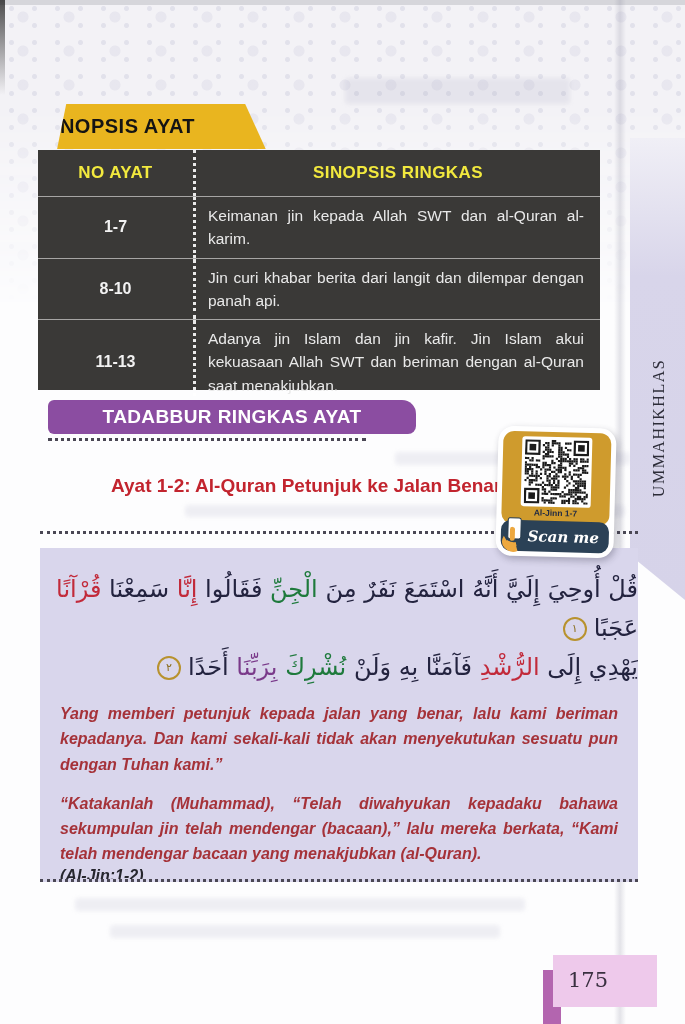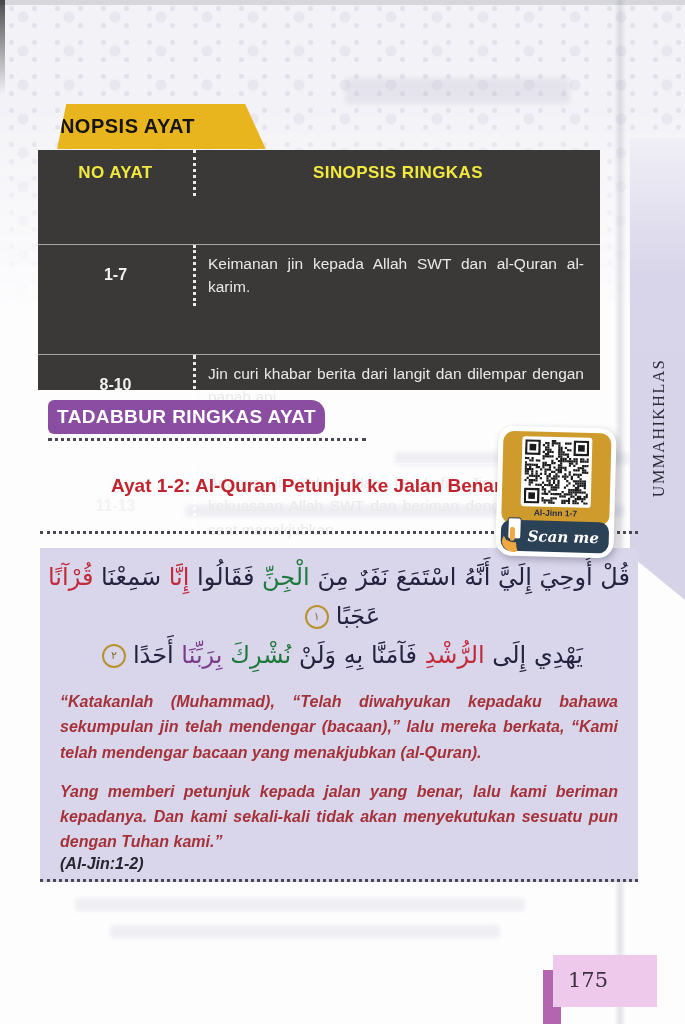--- a/index.html
+++ b/index.html
@@ -39,33 +39,33 @@
 
   
   .sinopsis-tab{position:absolute;left:40px;top:104px;width:228px;height:45px;z-index:2;
     background:var(--yellow,#e9b51f);
     clip-path:polygon(11.5% 0,90% 0,99% 100%,7.5% 100%);
     display:flex;align-items:center;justify-content:flex-start;}
   .sinopsis-tab span{font-size:20px;font-weight:800;color:#141414;letter-spacing:.5px;}
 
   
   .syn-table{position:absolute;left:38px;top:150px;width:562px;height:240px;z-index:1;
-    background:var(--table-dark,#3a3937);display:flex;flex-direction:column;color:#ececec;gap:48px;}
+    background:var(--table-dark,#3a3937);display:flex;flex-direction:column;color:#ececec;}
   .t-head{display:flex;height:46px;flex:none;}
   .t-row{display:flex;flex:1;border-top:1px solid rgba(255,255,255,.55);}
   .no-col{width:155px;flex:none;display:flex;align-items:center;justify-content:center;text-align:center;}
   .desc-col{flex:1;border-left:3px dotted rgba(255,255,255,.9);
     display:flex;align-items:center;padding:7px 16px 7px 12px;}
   .th{color:var(--table-yellow,#f2e93e);font-weight:700;font-size:17px;letter-spacing:.4px;}
   .t-head .desc-col{justify-content:center;padding:0;}
   .no-cell{font-weight:700;font-size:16px;color:#f2f2f2;}
   .desc-cell{font-size:15.5px;line-height:1.5;text-align:justify;color:#e9e9e9;}
 
   
-  .tadabbur{position:absolute;left:48px;top:400px;width:277px;height:34px;z-index:2;
+  .tadabbur{position:absolute;left:48px;top:400px;width:368px;height:34px;z-index:2;
     background:var(--purple,#8b4da1);border-radius:6px 14px 8px 6px;
     display:flex;align-items:center;justify-content:center;}
   .tadabbur span{color:#fff;font-weight:800;font-size:19px;letter-spacing:.4px;}
   .tadabbur-dots{position:absolute;left:48px;top:438px;width:318px;height:0;z-index:2;
     border-top:3px dotted var(--dots,#4a4754);}
 
   
   .point-num{position:absolute;left:48px;top:459px;width:54px;height:54px;z-index:2;
     background:var(--red-badge,#cb1e44);border-radius:50%;
     display:flex;align-items:center;justify-content:center;
@@ -89,21 +89,21 @@
     background:var(--navy,#2b4156);border-radius:10px;
     display:flex;align-items:center;justify-content:flex-end;padding-right:10px;}
   .scan-text{color:#fff;font-family:"DejaVu Serif",serif;font-style:italic;
     font-weight:700;font-size:15px;}
   .hand-icon{position:absolute;left:3px;bottom:1px;width:30px;height:40px;}
 
   
   .verse-box{position:absolute;left:40px;top:548px;width:598px;height:334px;z-index:1;
     background:var(--lavender,#d9d6ec);border-bottom:3px dotted var(--dots,#4a4754);
     box-sizing:border-box;overflow:hidden;}
-  .arabic{direction:rtl;text-align:center;margin-top:10px;
+  .arabic{direction:rtl;text-align:right;margin-top:22px;
     font-family:"DejaVu Sans",sans-serif;color:var(--arabic-ink,#23233f);}
   .aline{font-size:24px;line-height:39px;}
   .vmark{display:inline-flex;align-items:center;justify-content:center;
     width:20px;height:20px;border:2px solid #b8922e;border-radius:50%;
     color:#8a6d1e;font-size:11px;line-height:18px;margin:0 7px;vertical-align:middle;}
   .trans{margin:14px 20px 0 20px;color:var(--maroon,#a53239);
     font-style:italic;font-weight:700;font-size:16px;line-height:1.58;text-align:justify;}
   .ref{margin:0 20px 0 20px;color:var(--ref-ink,#26262e);
     font-style:italic;font-weight:700;font-size:16px;}
 
@@ -528,22 +528,22 @@
         <path d="M8 25 q4 3 9 2 l1 4 q-6 2 -11 -2 z" fill="#eda83f"></path>
       </svg>
     </div>
   </div>
 
   <div class="verse-box">
     <div class="arabic" dir="rtl">
       <div class="aline"><span style="color: rgb(35, 35, 63);">قُلْ أُوحِيَ إِلَيَّ أَنَّهُ اسْتَمَعَ نَفَرٌ مِنَ </span><span style="color: rgb(30, 122, 60);">الْجِنِّ</span><span style="color: rgb(35, 35, 63);"> فَقَالُوا </span><span style="color: rgb(194, 42, 58);">إِنَّا</span><span style="color: rgb(35, 35, 63);"> سَمِعْنَا </span><span style="color: rgb(194, 42, 58);">قُرْآنًا</span><span style="color: rgb(35, 35, 63);"> عَجَبًا</span><span class="vmark">١</span></div>
       <div class="aline"><span style="color: rgb(35, 35, 63);">يَهْدِي إِلَى </span><span style="color: rgb(194, 42, 58);">الرُّشْدِ</span><span style="color: rgb(35, 35, 63);"> فَآمَنَّا بِهِ وَلَنْ </span><span style="color: rgb(30, 122, 60);">نُشْرِكَ</span><span style="color: rgb(122, 58, 138);"> بِرَبِّنَا </span><span style="color: rgb(35, 35, 63);">أَحَدًا</span><span class="vmark">٢</span></div>
     </div>
+    <p class="trans">Yang memberi petunjuk kepada jalan yang benar, lalu kami beriman kepadanya. Dan kami sekali-kali tidak akan menyekutukan sesuatu pun dengan Tuhan kami.”</p>
     <p class="trans">“Katakanlah (Muhammad), “Telah diwahyukan kepadaku bahawa sekumpulan jin telah mendengar (bacaan),” lalu mereka berkata, “Kami telah mendengar bacaan yang menakjubkan (al-Quran).</p>
-    <p class="trans">Yang memberi petunjuk kepada jalan yang benar, lalu kami beriman kepadanya. Dan kami sekali-kali tidak akan menyekutukan sesuatu pun dengan Tuhan kami.”</p>
     <p class="ref">(Al-Jin:1-2)</p>
   </div>
 
   <div class="pgnum-tab"></div>
   <div class="pgnum-box">
     <span>175</span>
   </div>
 
 </div>
 

